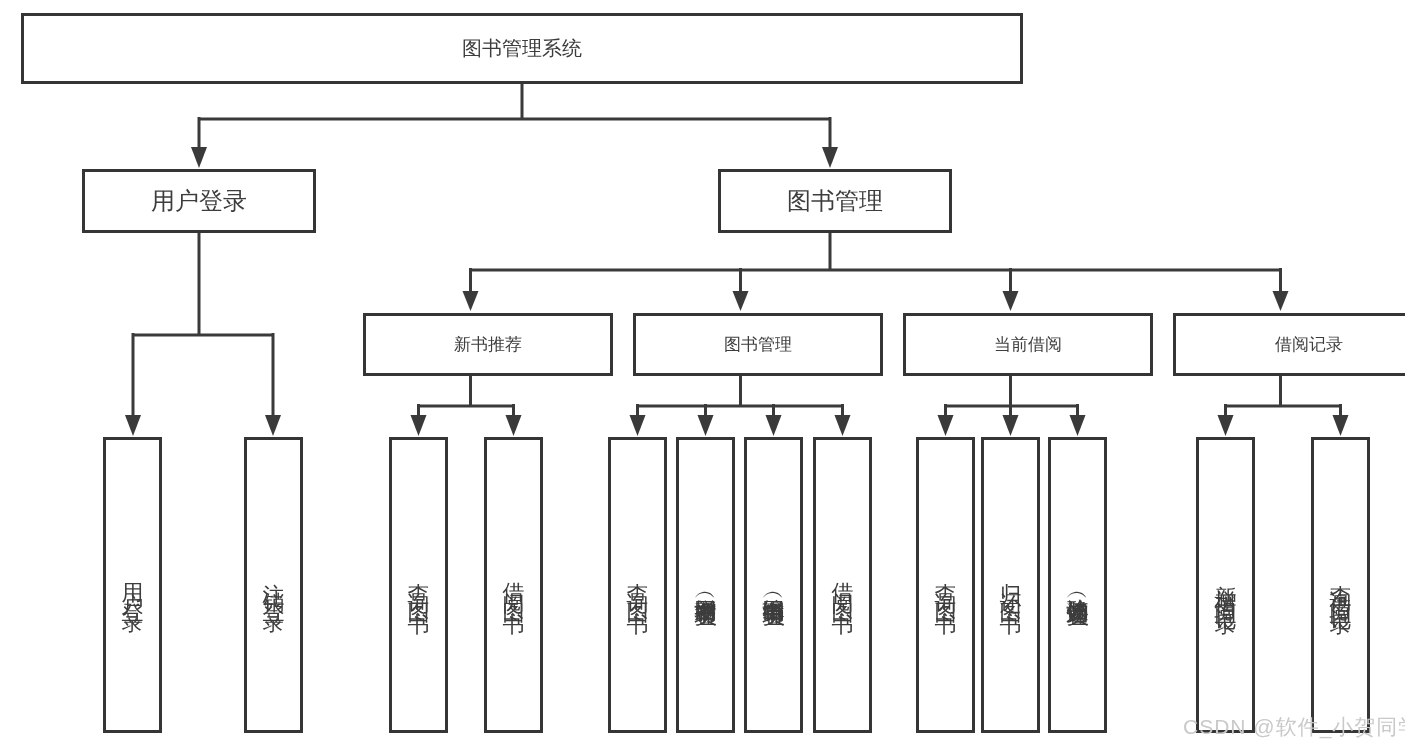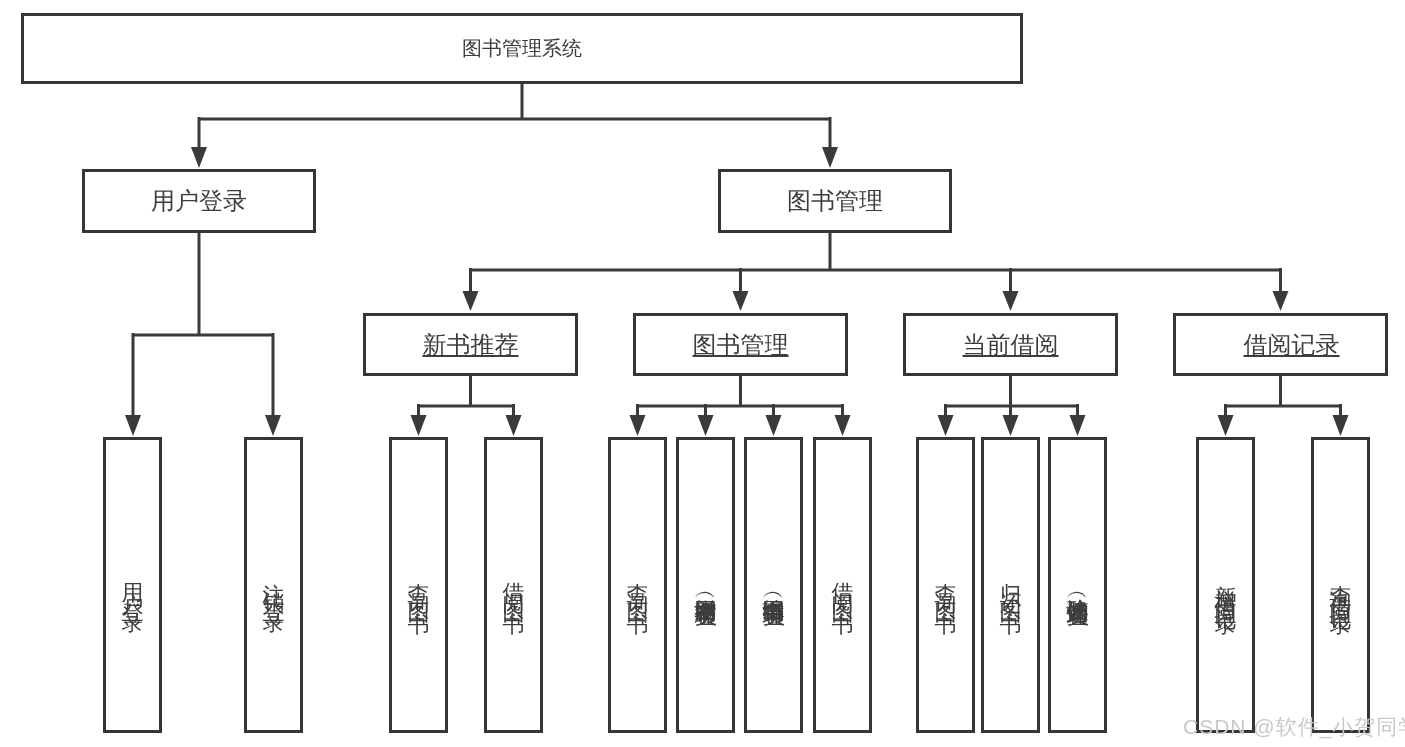--- a/index.html
+++ b/index.html
@@ -19,21 +19,21 @@
     display:flex;
     align-items:center;
     justify-content:center;
     color:#3d3d3d;
     z-index:1;
   }
   .n-root{left:21px;top:13px;width:1002px;height:71px;font-size:20px;}
   .n-l2{width:234px;height:64px;top:169px;font-size:24px;}
   .n-login{left:82px;}
   .n-mgmt{left:718px;}
-  .n-l3{width:215px;height:63px;top:313px;font-size:24px;text-decoration:underline;}
+  .n-l3{width:250px;height:63px;top:313px;font-size:17px;}
   .n-l3a{left:363px;}
   .n-l3b{left:633px;}
   .n-l3c{left:903px;}
   .n-l3d{left:1173px;padding-left:22px;}
   .leaf{
     top:437px;height:296px;width:59px;
     font-size:22px;
     writing-mode:vertical-rl;
     text-orientation:mixed;
     line-height:1;

